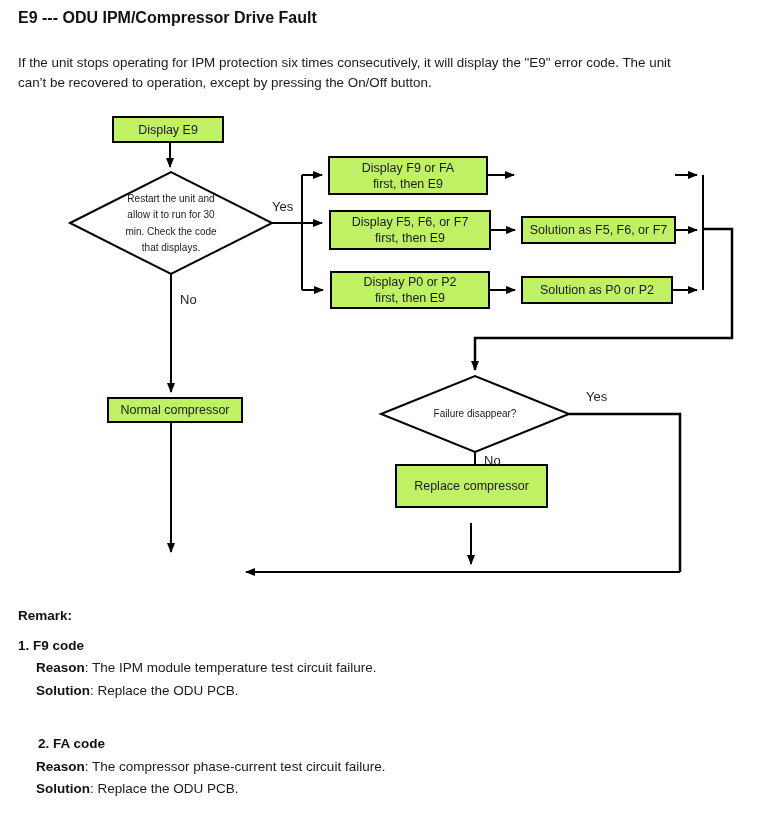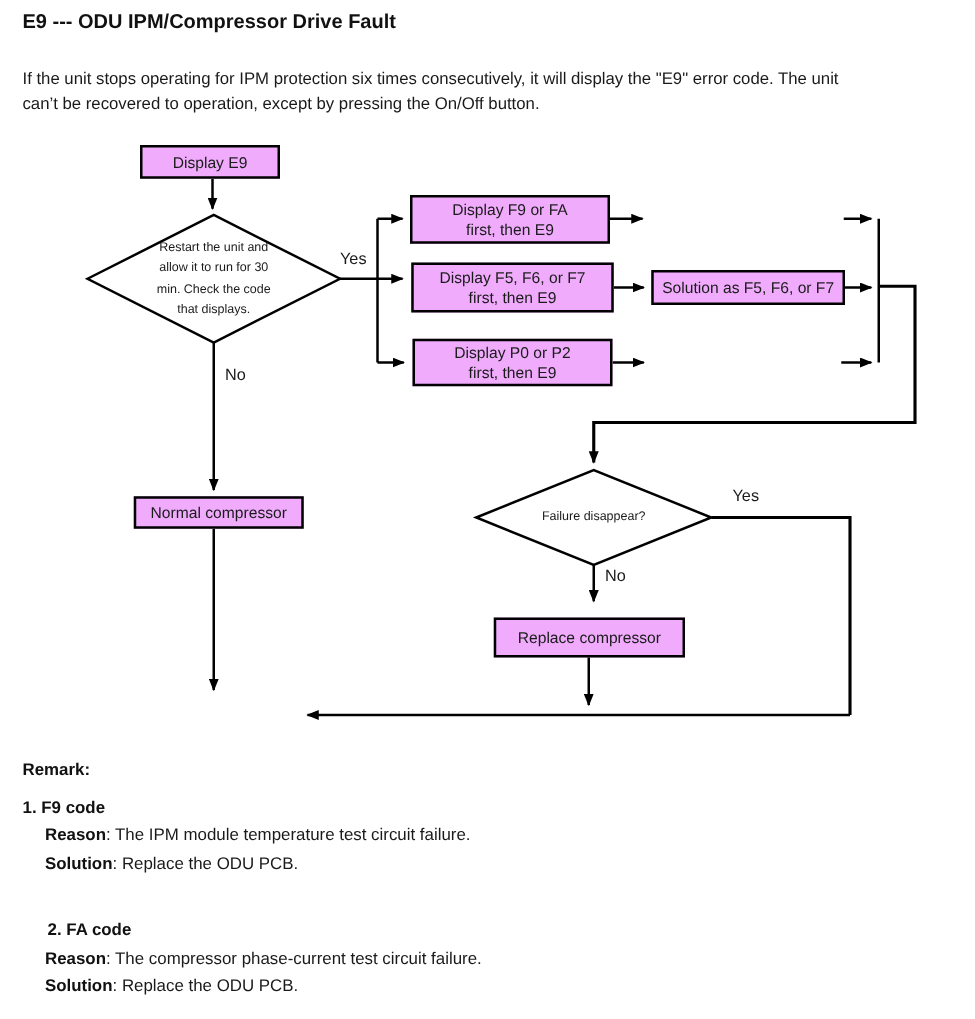--- a/index.html
+++ b/index.html
@@ -10,21 +10,21 @@
   .title{
     position:absolute;left:18px;top:9px;font-size:16px;font-weight:bold;
     color:#111;white-space:nowrap;margin:0;
   }
   .intro{
     position:absolute;left:18px;top:53px;width:752px;font-size:13.4px;
     line-height:20px;white-space:pre-line;margin:0;
   }
   svg.wires{position:absolute;left:0;top:0;z-index:1;pointer-events:none;}
   .node{
-    position:absolute;z-index:2;background:#f0abfc;border:2px solid #000;
+    position:absolute;z-index:2;background:#bef264;border:2px solid #000;
     box-sizing:border-box;display:flex;align-items:center;justify-content:center;
     text-align:center;font-size:12.5px;line-height:16px;white-space:pre-line;
     color:#1b1b1b;
   }
   .dtext{
     position:absolute;z-index:2;display:flex;align-items:center;justify-content:center;
     text-align:center;font-size:10px;line-height:16.5px;white-space:pre-line;
     color:#1b1b1b;
   }
   .lbl{
@@ -99,26 +99,29 @@
   <div class="node" style="left:330px;top:271px;width:160px;height:38px;">
     <span>Display P0 or P2
 first, then E9</span>
   </div>
 
 
   <div class="node" style="left:521px;top:216px;width:155px;height:28px;">
     <span>Solution as F5, F6, or F7</span>
   </div>
 
+  <div class="node" style="left:521px;top:276px;width:152px;height:28px;">
+    <span>Solution as P0 or P2</span>
+  </div>
 
   <div class="node" style="left:107px;top:397px;width:136px;height:26px;">
     <span>Normal compressor</span>
   </div>
 
-  <div class="node" style="left:395px;top:494px;width:153px;height:32px;">
+  <div class="node" style="left:395px;top:464px;width:153px;height:44px;">
     <span>Replace compressor</span>
   </div>
 
 
   <div class="dtext" style="left:91px;top:190px;width:160px;height:67px;">Restart the unit and
 allow it to run for 30
 min. Check the code
 that displays.</div>
   <div class="dtext" style="left:400px;top:406px;width:150px;height:16px;">Failure disappear?</div>
 

